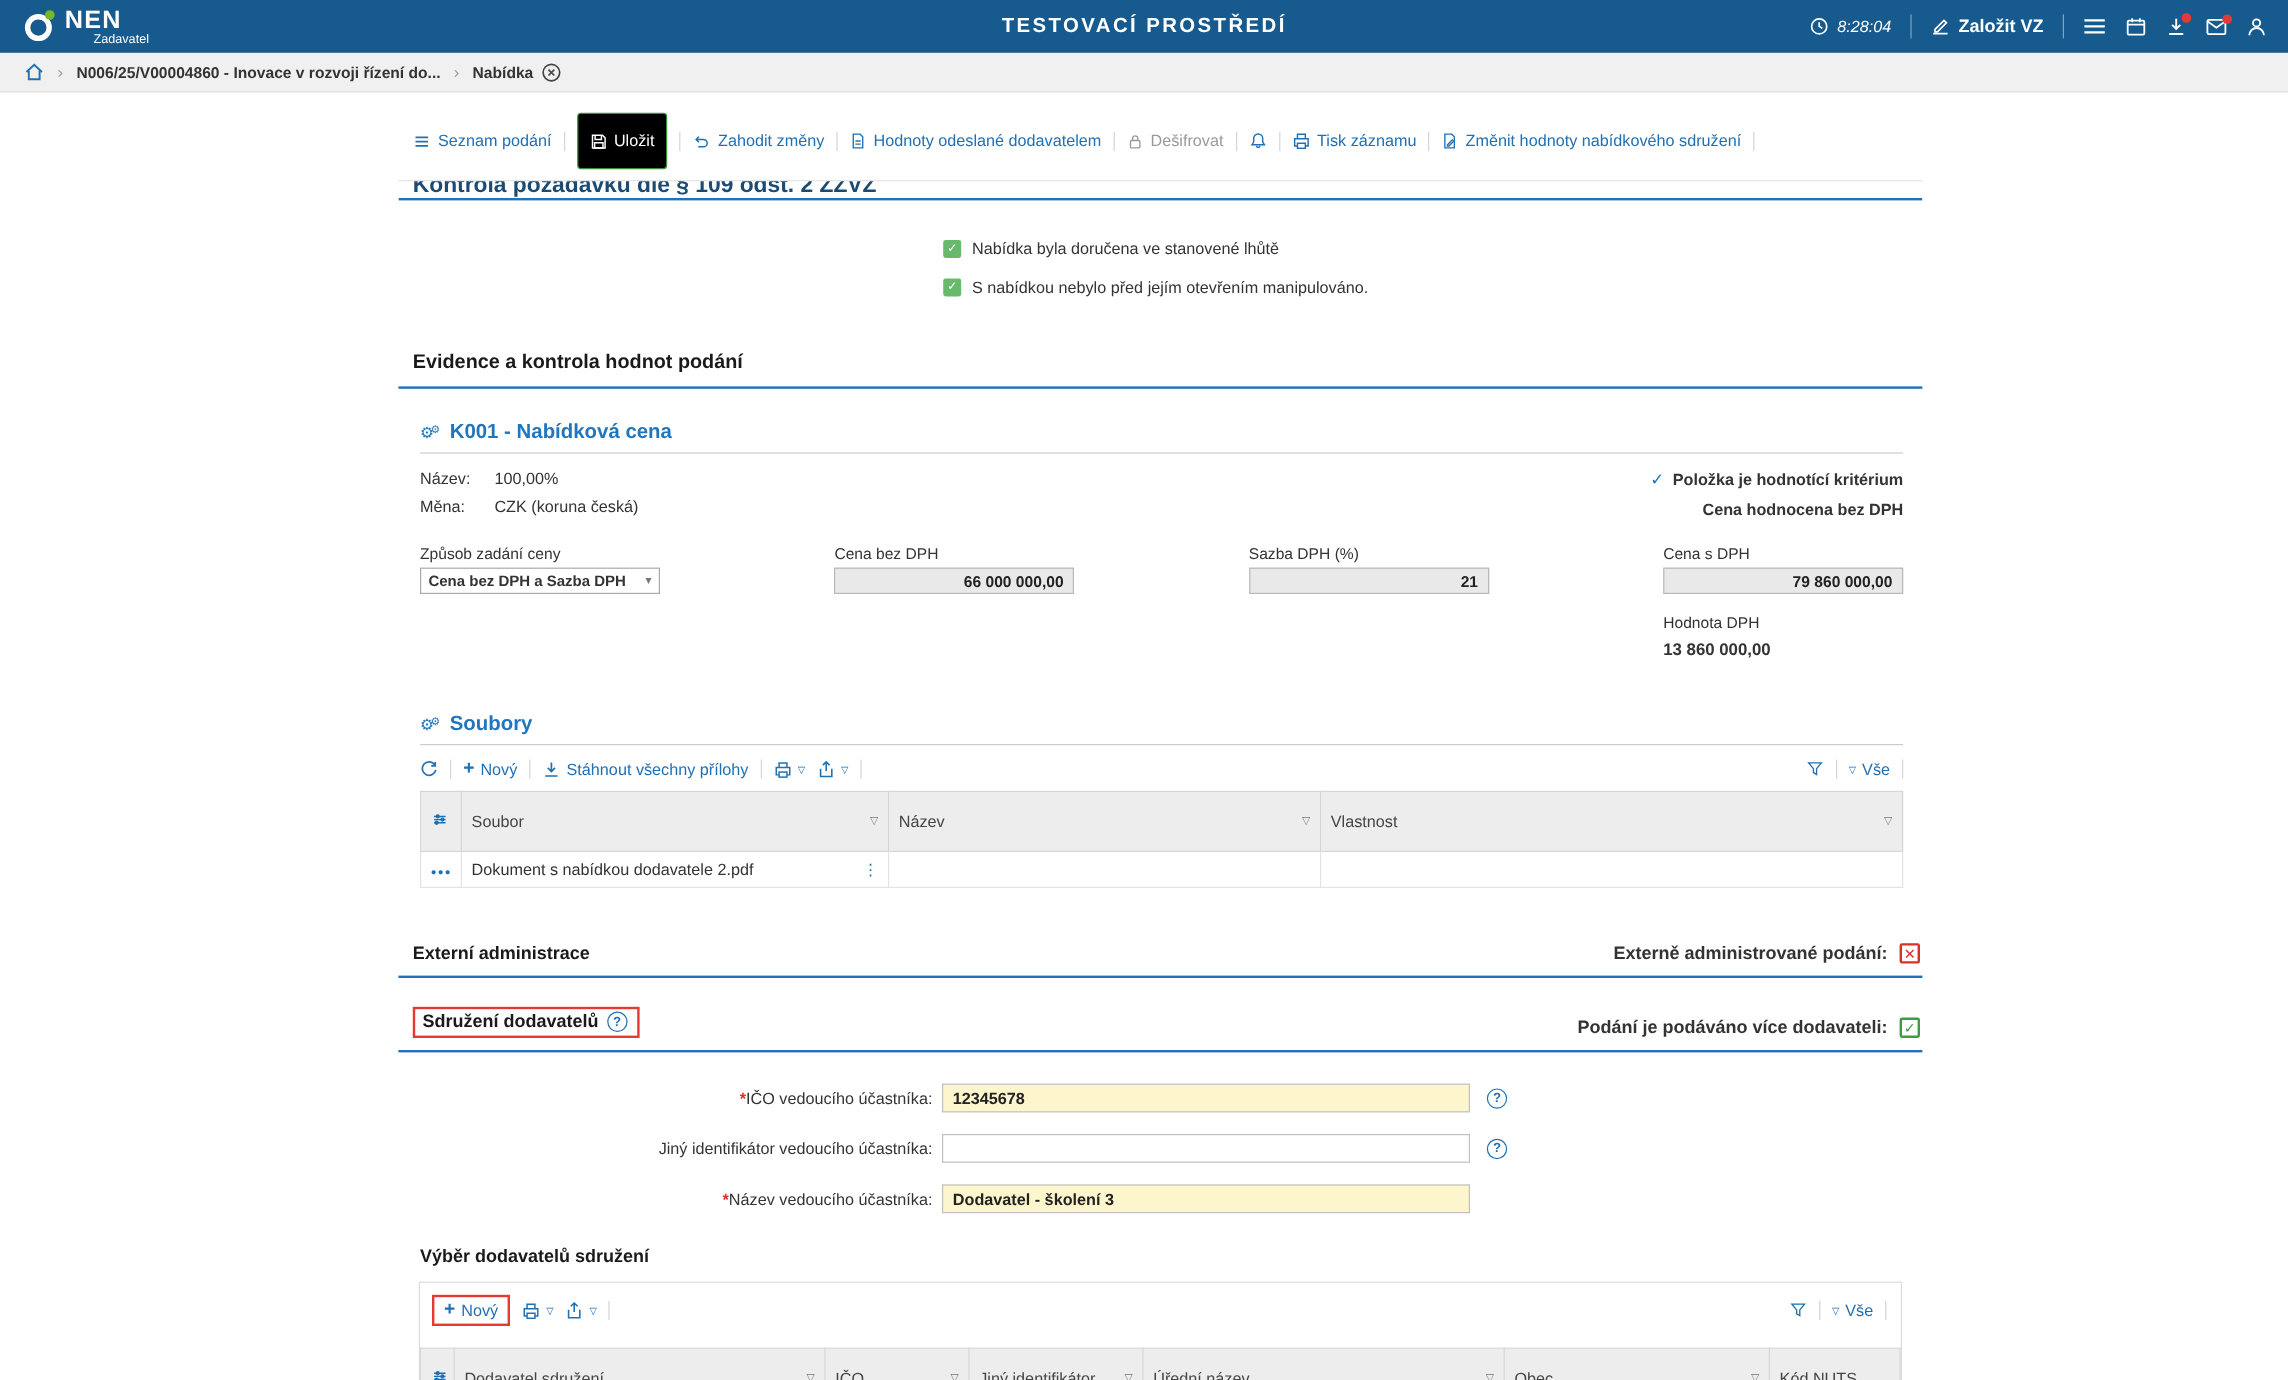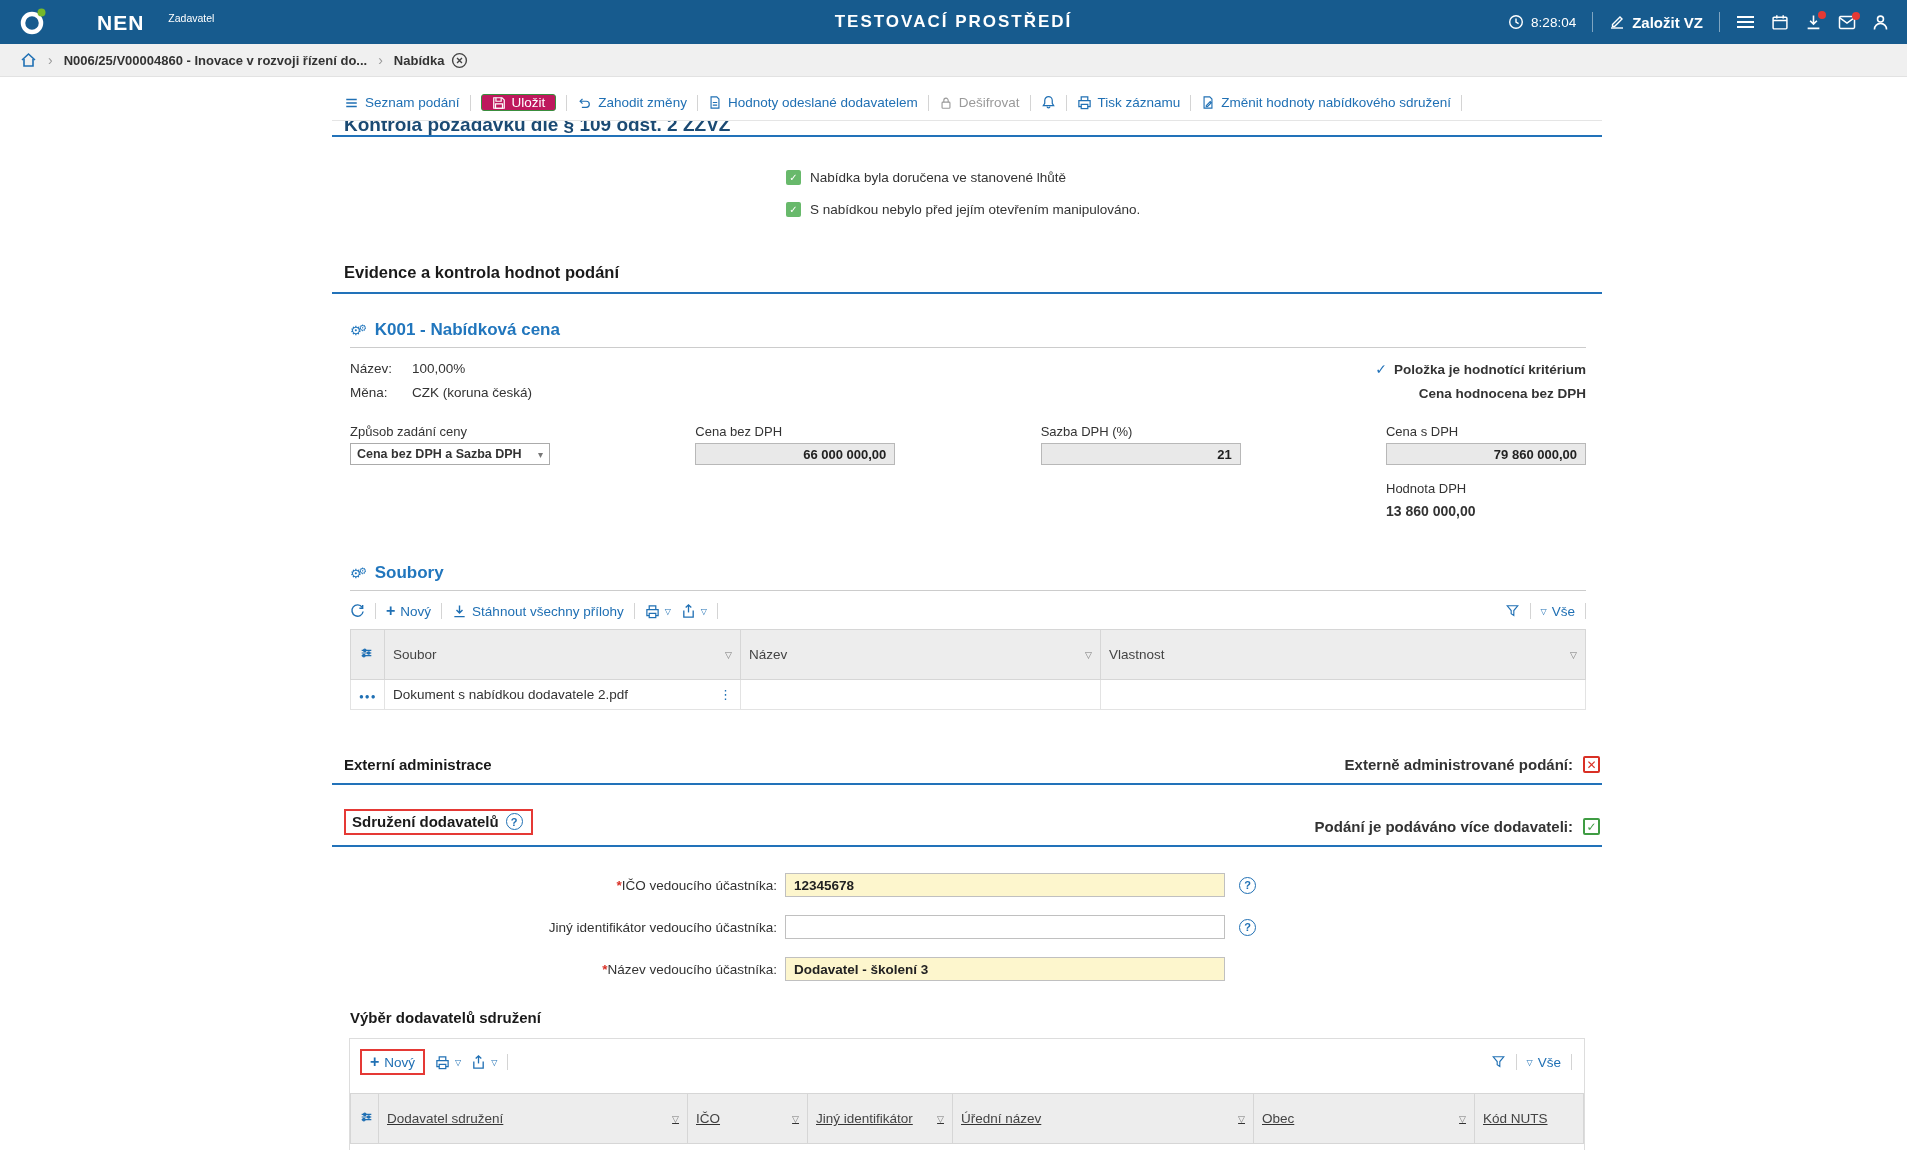--- a/index.html
+++ b/index.html
@@ -3,47 +3,47 @@
 <meta charset="utf-8">
 <style>
   * { box-sizing: border-box; }
   html,body { margin:0; padding:0; background:#fff; }
   body { font-family: "Liberation Sans", "DejaVu Sans", sans-serif; color:#333; }
   .page { position:relative; width:1907px; height:1150px; overflow:hidden; background:#fff; }
 
   
   .topbar { height:44px; background:#175b8e; display:flex; align-items:center; padding:0 18px; position:relative; color:#fff; }
   .brand { display:flex; align-items:center; gap:8px; cursor:pointer; }
-  .brand-txt { display:flex; flex-direction:row; line-height:1;margin-left:43px; }
+  .brand-txt { display:flex; flex-direction:column; line-height:1; }
   .brand-name { font-size:21px; font-weight:bold; letter-spacing:1px; }
   .brand-sub { font-size:10.5px; margin-top:1px; margin-left:24px; }
   .env-title { position:absolute; left:50%; top:50%; transform:translate(-50%,-50%); font-size:17px; font-weight:bold; letter-spacing:2px; white-space:nowrap; }
   .top-actions { margin-left:auto; display:flex; align-items:center; gap:16px; }
-  .time-group { display:flex; align-items:center; gap:7px; font-size:13.5px; }
+  .time-group { display:flex; align-items:center; gap:7px; font-size:13.5px;font-style:italic; }
   .vsep { width:1px; height:20px; background:rgba(255,255,255,.45); }
   .create-vz { display:flex; align-items:center; gap:7px; font-size:15px; font-weight:bold; cursor:pointer; }
   .top-ic { display:inline-flex; cursor:pointer; }
   .badge-wrap { position:relative; display:inline-flex; }
   .badge { position:absolute; top:-3px; right:-4px; width:8px; height:8px; border-radius:50%; background:#e53935; }
 
   
   .breadcrumb { height:33px; background:#f0f0f0; border-bottom:1px solid #e2e2e2; display:flex; align-items:center; gap:11px; padding-left:20px; font-size:13px; color:#333; }
   .bc-sep { color:#9a9a9a; font-size:14px; }
   .crumb { font-weight:600; cursor:pointer; }
   .crumb.current { font-weight:bold; display:flex; align-items:center; gap:7px; }
 
   
   .content { position:relative; width:1270px; margin-left:332px; }
 
   
   .toolbar { margin-top:10px; padding:7px 10px 9px 12px; border-bottom:1px solid #e5e5e5; display:flex; align-items:center; gap:10px; font-size:13.5px; white-space:nowrap; }
   .tb-link { display:flex; align-items:center; gap:6px; color:#2070b4; cursor:pointer; }
   .tb-link.disabled { color:#9a9a9a; cursor:default; }
   .sep { width:1px; height:16px; background:#d4d4d4; display:inline-block; }
-  .btn-save { display:flex; align-items:center; gap:6px; background:#be185d; border:1px solid #3a8e3e; color:#fff; font-size:13.5px; padding:0 10px; border-radius:3px; cursor:pointer; font-family:inherit; }
+  .btn-save { display:flex; align-items:center; gap:6px; background:#000000; border:1px solid #3a8e3e; color:#fff; font-size:13.5px; padding:15px 10px; border-radius:3px; cursor:pointer; font-family:inherit; }
 
   
   .clipped-head { height:19px; overflow:hidden; position:relative; }
   .clipped-head h2 { margin:-7px 0 0 12px; font-size:19px; font-weight:bold; color:#1b4a73; }
   .clipped-head::after { content:""; position:absolute; left:0; right:0; bottom:3px; height:2px; background:#2272b9; }
 
   
   .checks { margin:30px 0 0 454px; }
   .check-row { display:flex; align-items:center; gap:9px; font-size:13.5px; color:#333; margin-bottom:17px; }
   .chk-green { width:15px; height:15px; border-radius:2px; background:#68b96b; color:#fff; font-size:10px; font-weight:bold; display:flex; align-items:center; justify-content:center; }

